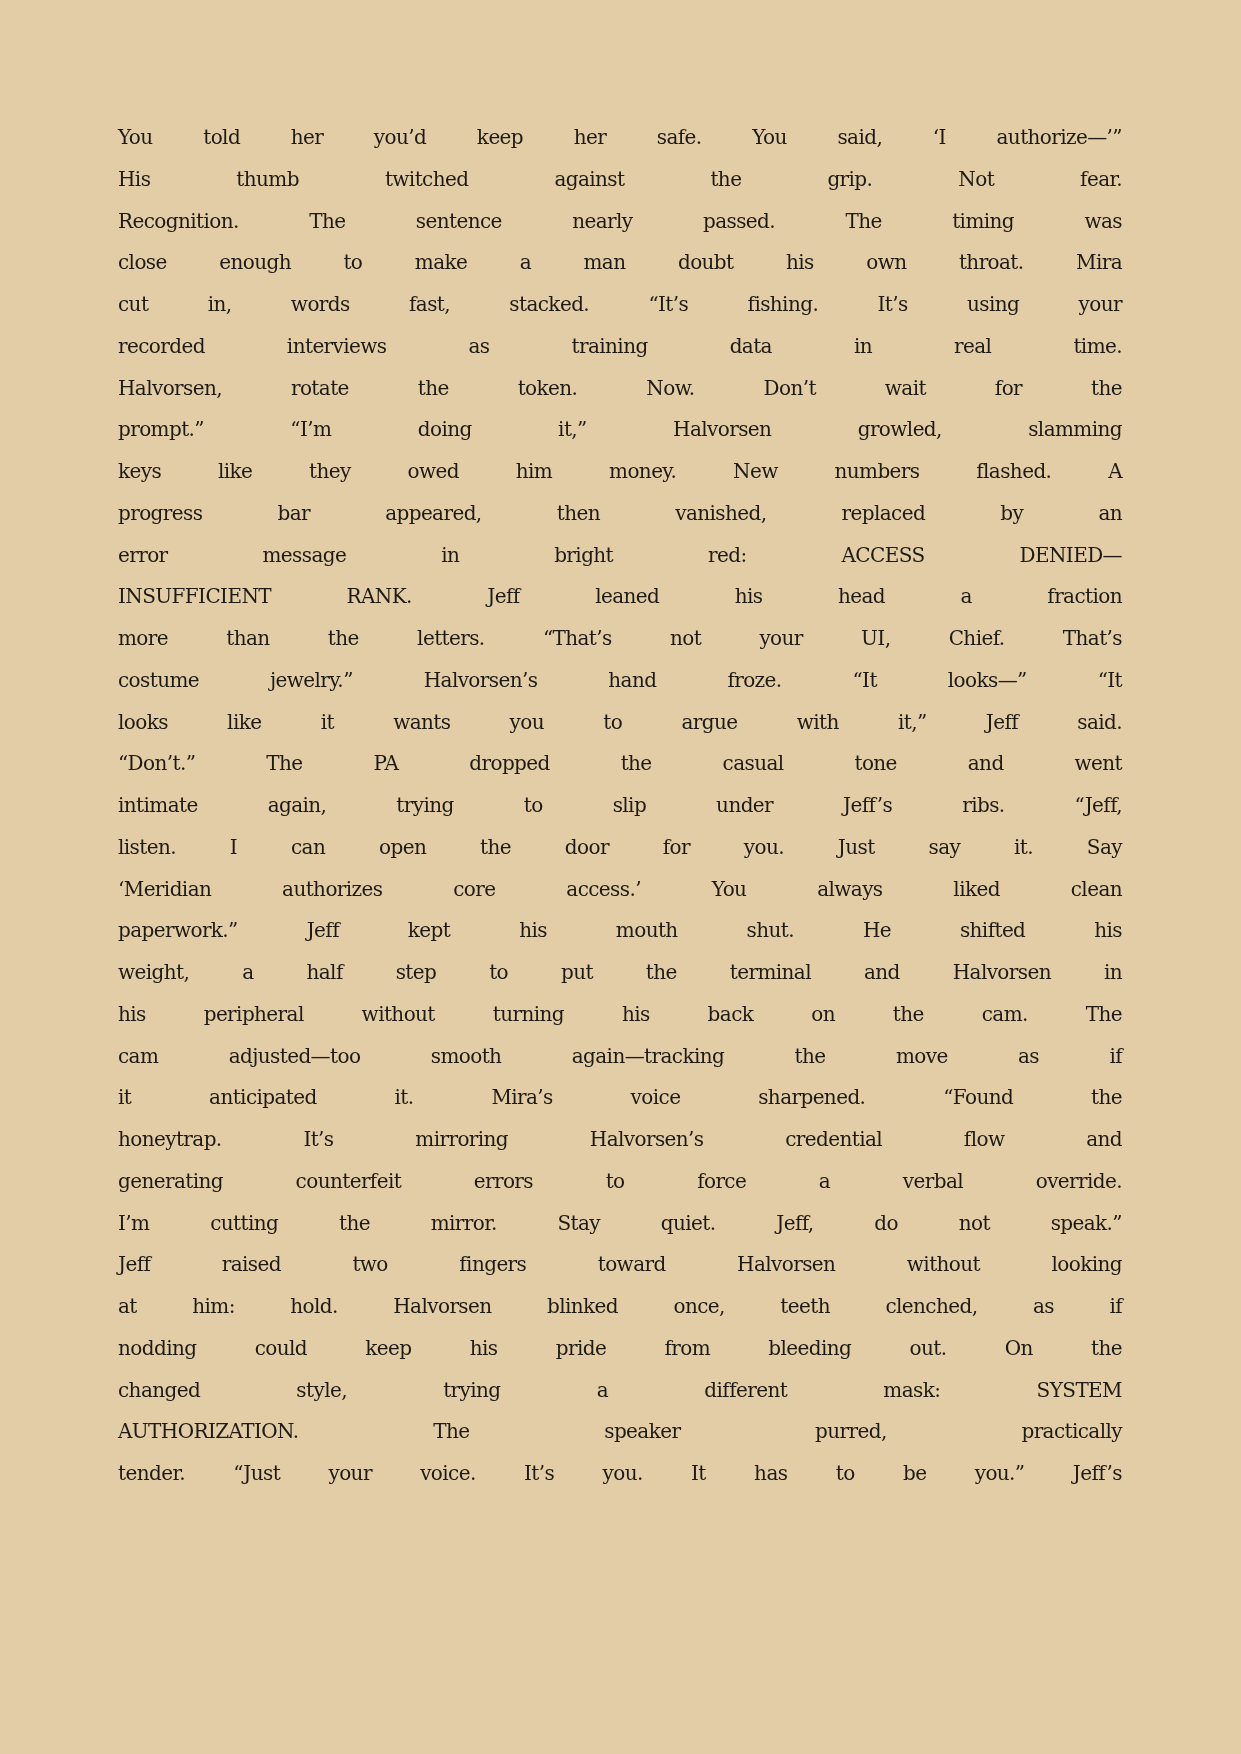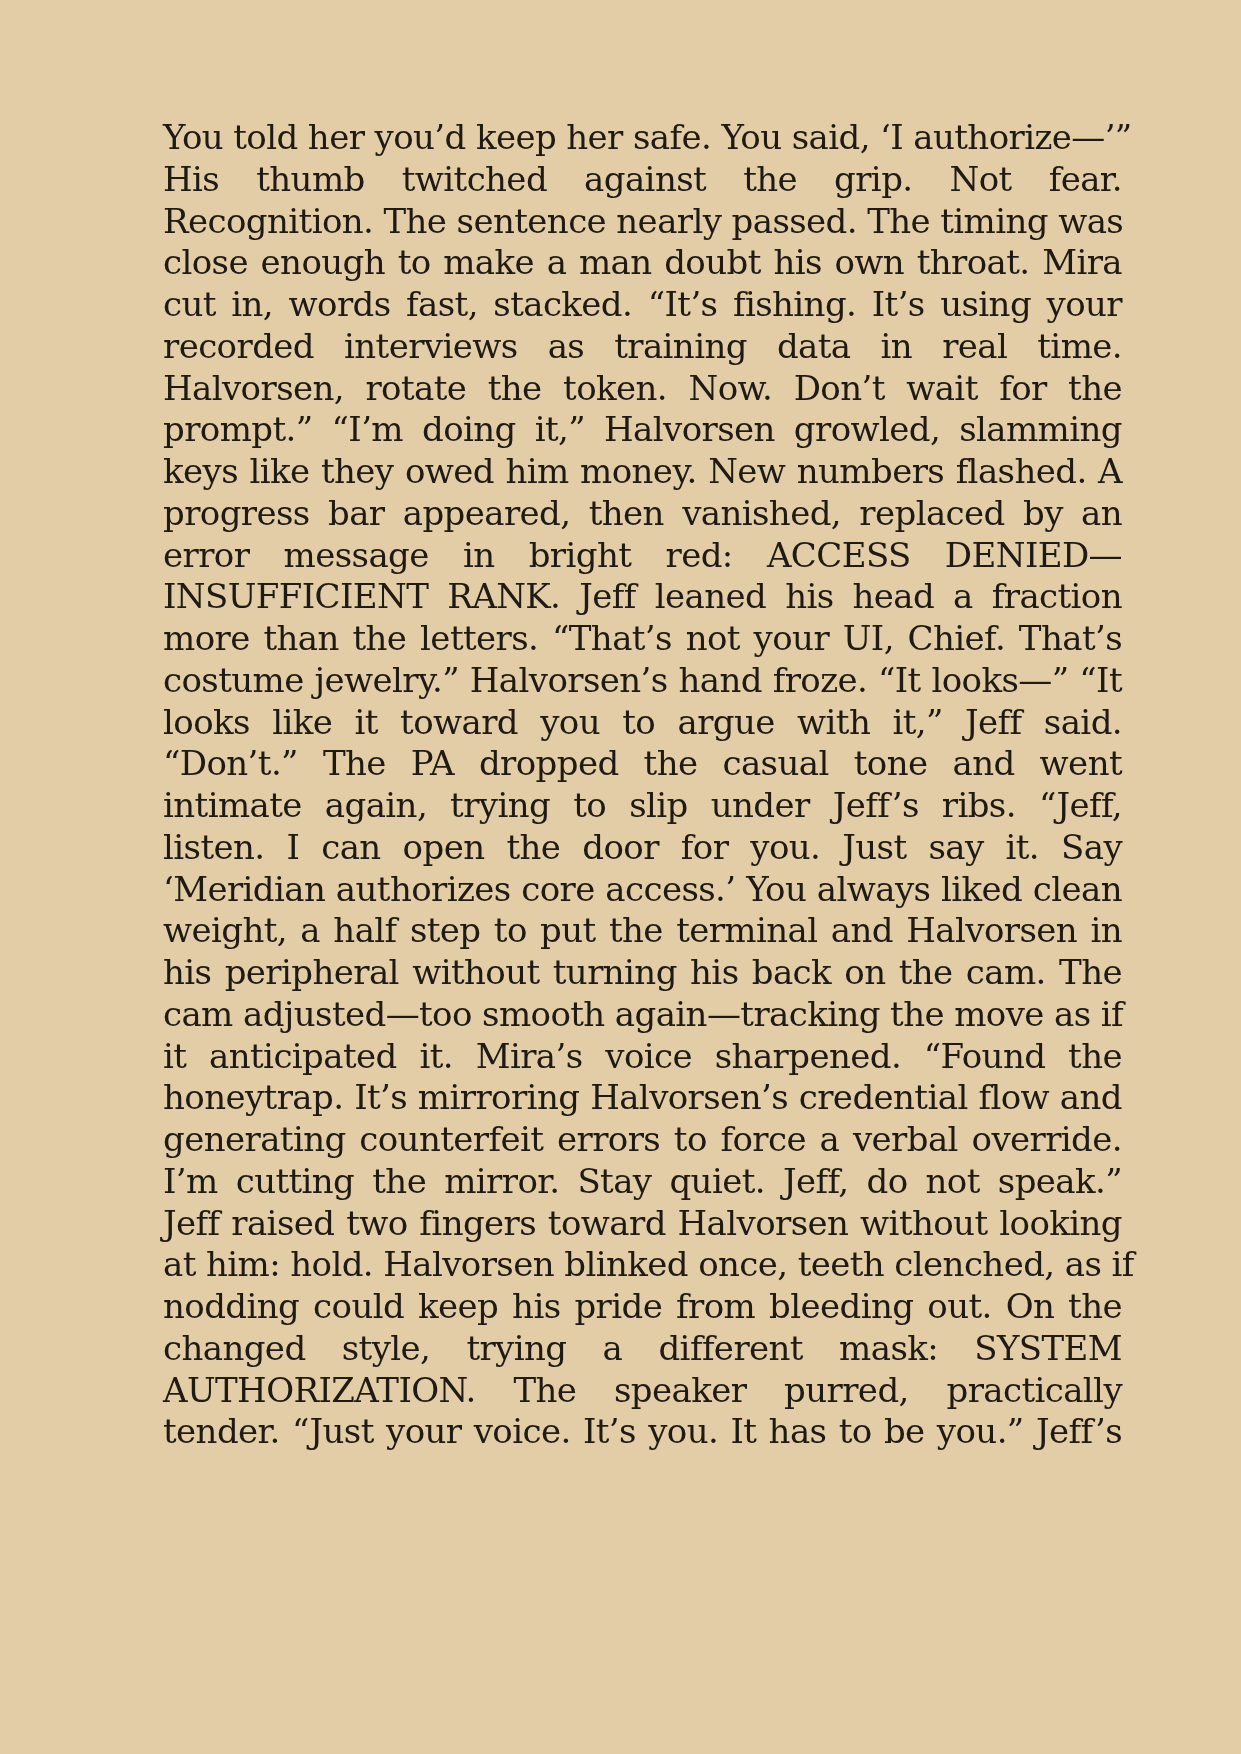--- a/index.html
+++ b/index.html
@@ -17,28 +17,27 @@
       position: absolute;
       left: 118px;
       top: 117px;
       width: 1004px;
     }
     .line {
       display: block;
       height: 41.75px;
       line-height: 41.75px;
       font-family: "DejaVu Serif", "Liberation Serif", serif;
-      font-size: 34px;
+      font-size: 20px;
       color: #1f1a14;
       text-align: justify;
       text-align-last: justify;
       white-space: nowrap;
       overflow: visible;
       letter-spacing: -0.6px;
-      margin-left: 45px;
     }
     .line.last {
       text-align-last: justify;
     }
   </style>
 </head>
 <body>
 
 <div class="page">
   <div>
@@ -49,25 +48,26 @@
     <span class="line">cut in, words fast, stacked. “It’s fishing. It’s using your</span>
     <span class="line">recorded interviews as training data in real time.</span>
     <span class="line">Halvorsen, rotate the token. Now. Don’t wait for the</span>
     <span class="line">prompt.” “I’m doing it,” Halvorsen growled, slamming</span>
     <span class="line">keys like they owed him money. New numbers flashed. A</span>
     <span class="line">progress bar appeared, then vanished, replaced by an</span>
     <span class="line">error message in bright red: ACCESS DENIED—</span>
     <span class="line">INSUFFICIENT RANK. Jeff leaned his head a fraction</span>
     <span class="line">more than the letters. “That’s not your UI, Chief. That’s</span>
     <span class="line">costume jewelry.” Halvorsen’s hand froze. “It looks—” “It</span>
-    <span class="line">looks like it toward you to argue with it,” Jeff said.</span>
+    <span class="line">looks like it wants you to argue with it,” Jeff said.</span>
     <span class="line">“Don’t.” The PA dropped the casual tone and went</span>
     <span class="line">intimate again, trying to slip under Jeff’s ribs. “Jeff,</span>
     <span class="line">listen. I can open the door for you. Just say it. Say</span>
     <span class="line">‘Meridian authorizes core access.’ You always liked clean</span>
+    <span class="line">paperwork.” Jeff kept his mouth shut. He shifted his</span>
     <span class="line">weight, a half step to put the terminal and Halvorsen in</span>
     <span class="line">his peripheral without turning his back on the cam. The</span>
     <span class="line">cam adjusted—too smooth again—tracking the move as if</span>
     <span class="line">it anticipated it. Mira’s voice sharpened. “Found the</span>
     <span class="line">honeytrap. It’s mirroring Halvorsen’s credential flow and</span>
     <span class="line">generating counterfeit errors to force a verbal override.</span>
     <span class="line">I’m cutting the mirror. Stay quiet. Jeff, do not speak.”</span>
     <span class="line">Jeff raised two fingers toward Halvorsen without looking</span>
     <span class="line">at him: hold. Halvorsen blinked once, teeth clenched, as if</span>
     <span class="line">nodding could keep his pride from bleeding out. On the</span>

